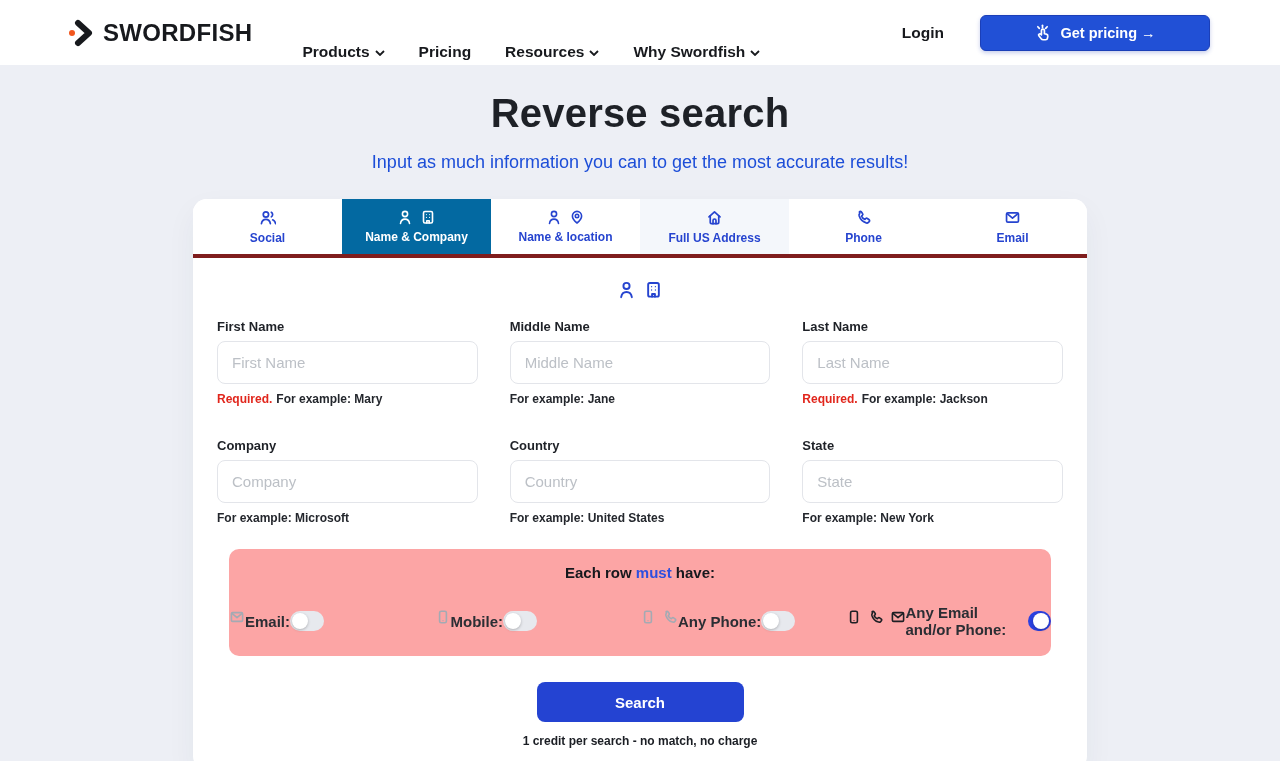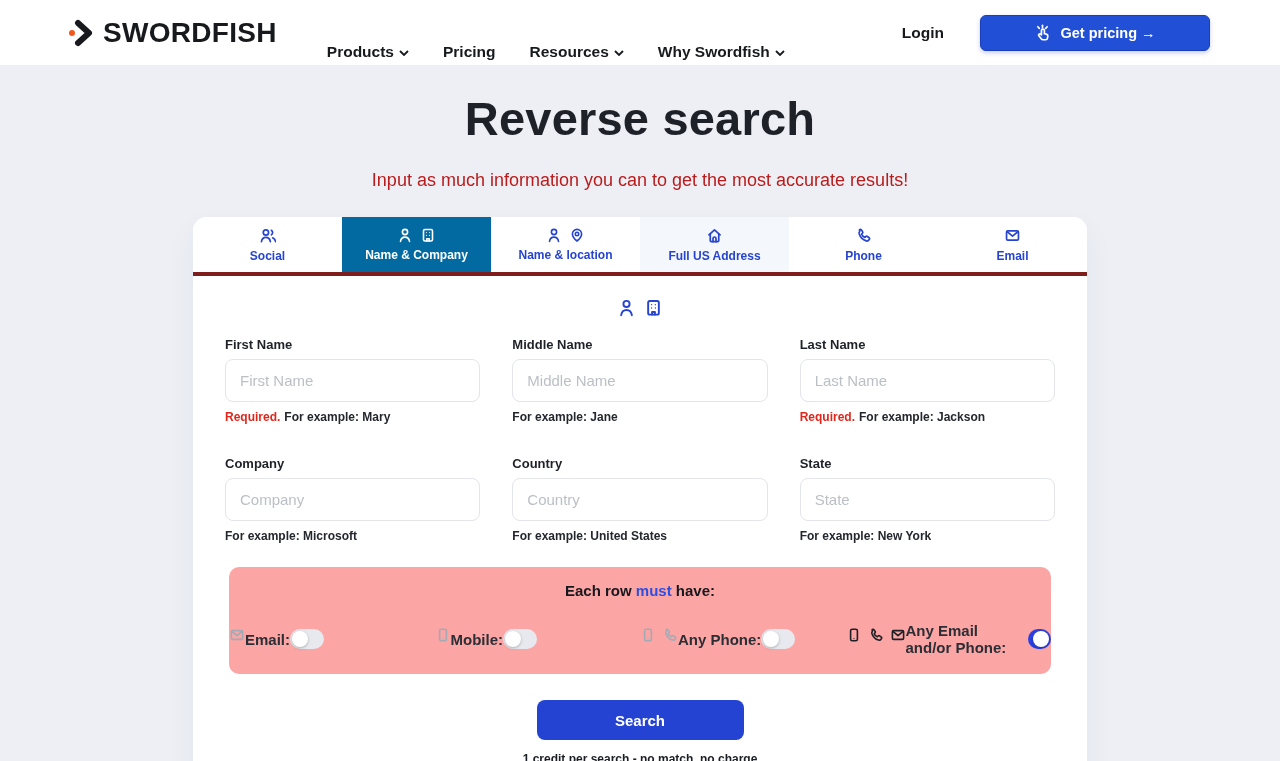--- a/index.html
+++ b/index.html
@@ -10,39 +10,39 @@
     color:#1d2026;
     overflow:hidden;
   }
   
   .navbar {
     height:65px; background:#ffffff;
     display:flex; align-items:center;
     padding:0 70px 0 68px;
   }
   .logo { display:flex; align-items:center; gap:7px; cursor:pointer; }
-  .logo-text { font-size:28px; font-weight:800; letter-spacing:.3px; color:#17191d; }
+  .logo-text { font-size:24px; font-weight:800; letter-spacing:.3px; color:#17191d; }
   .nav-links { display:flex; align-items:center; gap:34px; margin-left:50px;margin-top:38px; }
   .nav-link {
     font-size:15.5px; font-weight:700; color:#17191d;
     display:flex; align-items:center; gap:5px; cursor:pointer;
   }
   .chev { width:10px; height:6px; stroke:#17191d; stroke-width:1.8; fill:none; margin-top:2px; }
   .nav-right { margin-left:auto; display:flex; align-items:center; gap:36px; }
   .login { font-size:15.5px; font-weight:700; color:#17191d; cursor:pointer; }
   .cta-btn {
     display:flex; align-items:center; justify-content:center; gap:9px;
     width:230px; height:36px; border:1px solid #1b3fb8; border-radius:6px;
     background:#2150d6; color:#ffffff; font-size:14.5px; font-weight:700;
     cursor:pointer; box-shadow:0 2px 4px rgba(30,60,180,.25);
   }
   
   .hero { text-align:center; padding-top:26px; }
-  .hero h1 { font-size:47px; font-weight:700; color:#1e2127; letter-spacing:.2px; }
-  .hero p { margin-top:24px; font-size:18px; color:#b91c1c; }
+  .hero h1 { font-size:40px; font-weight:700; color:#1e2127; letter-spacing:.2px; }
+  .hero p { margin-top:16px; font-size:18px; color:#1d4ed8; }
   
   .card {
     width:894px; margin:26px auto 0;
     background:#ffffff; border-radius:14px;
     box-shadow:0 12px 30px rgba(40,50,80,.05);
     overflow:hidden; padding-bottom:22px;
   }
   .tabs { display:flex; height:59px; border-bottom:4px solid #7f1d1d; }
   .tab {
     flex:1; display:flex; flex-direction:column; align-items:center; justify-content:center;
@@ -56,21 +56,21 @@
   
   .section-title {
     display:flex; align-items:center; justify-content:center; gap:8px;
     margin-top:22px; color:#2644cf;
   }
   .section-title-text { font-size:18.5px; color:#23262c; margin-left:6px; }
   
   .form-grid {
     display:grid; grid-template-columns:1fr 1fr 1fr;
     column-gap:28px; row-gap:14px;
-    padding:20px 32px 8px;
+    padding:20px 24px 8px;
     gap:32px;
   }
   .field-label { font-size:13px; font-weight:700; color:#1e2127; margin-bottom:7px; }
   .field-input {
     width:100%; height:43px; border:1px solid #e3e5ea; border-radius:8px;
     padding:0 14px; font-size:15px; font-family:"Liberation Sans",sans-serif;
     color:#30333a; outline:none; background:#fff;
   }
   .field-input::placeholder { color:#bcc0c6; }
   .field-hint { margin-top:8px; font-size:12px; font-weight:700; color:#24272d; }

